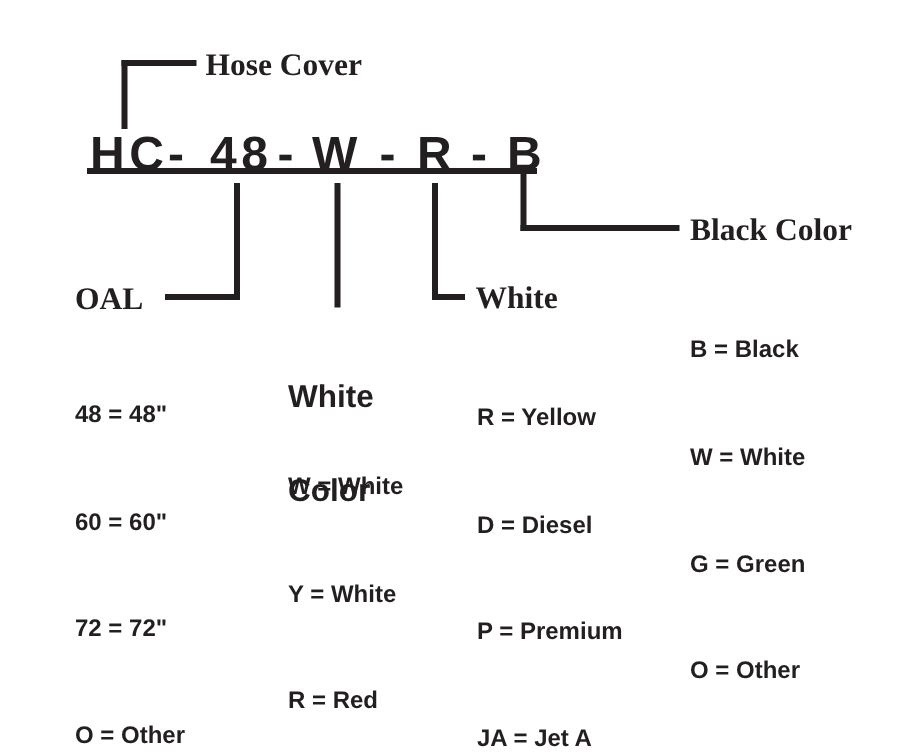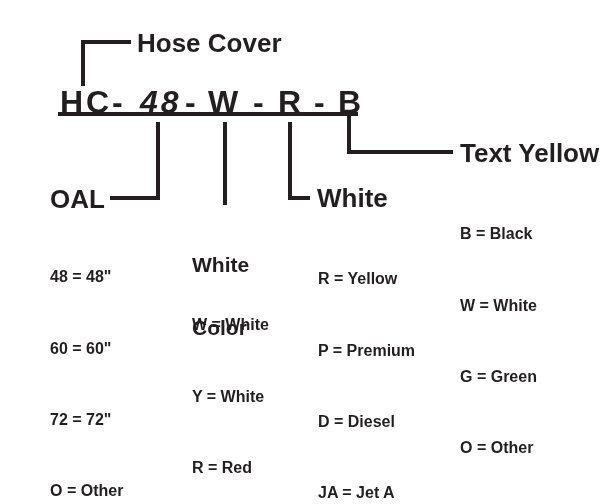--- a/index.html
+++ b/index.html
@@ -21,22 +21,23 @@
   .code-seg {
     position: absolute;
     top: 86px;
     font-size: 32px;
     font-weight: bold;
     line-height: 1;
     letter-spacing: 3px;
   }
 
   .heading {
-    font-size: 26px;
+    font-size: 21px;
     line-height: 22px;
+    font-family: Liberation Serif, serif;
   }
   .heading-2line {
     font-size: 21px;
     line-height: 21px;
   }
   .legend-list {
     position: absolute;
     font-size: 16px;
     font-weight: bold;
     line-height: 23.7px;
@@ -53,21 +54,21 @@
 <body>
 
 <div class="figure">
 
   <div class="txt heading" style="left:137px; top:32px;">Hose Cover</div>
   <div class="line" style="left:81px; top:40px; width:4px; height:46px;"></div>
   <div class="line" style="left:81px; top:40px; width:50px; height:4px;"></div>
 
   <span class="code-seg" style="left:60px;">HC</span>
   <span class="code-seg" style="left:112px;">-</span>
-  <span class="code-seg" style="left:140px;font-style:italic;">48</span>
+  <span class="code-seg" style="left:140px;">48</span>
   <span class="code-seg" style="left:185px;">-</span>
   <span class="code-seg" style="left:208px;">W</span>
   <span class="code-seg" style="left:253px;">-</span>
   <span class="code-seg" style="left:278px;">R</span>
   <span class="code-seg" style="left:314px;">-</span>
   <span class="code-seg" style="left:338px;">B</span>
 
   <div class="line" style="left:58px; top:112px; width:300px; height:4px;"></div>
 
   <div class="line" style="left:156px; top:122px; width:4px; height:78px;"></div>
@@ -93,31 +94,31 @@
     
     
     
   </div>
 
   <div class="line" style="left:288px; top:122px; width:4px; height:78px;"></div>
   <div class="line" style="left:288px; top:196px; width:22px; height:4px;"></div>
   <div class="txt heading" style="left:317px; top:187px;">White</div>
   <div class="legend-list" style="left:318px; top:220px;">
     <div>R = Yellow</div>
+    <div>D = Diesel</div>
     <div>P = Premium</div>
-    <div>D = Diesel</div>
     <div>JA = Jet A</div>
     
     
     
   </div>
 
   <div class="line" style="left:347px; top:116px; width:4px; height:38px;"></div>
   <div class="line" style="left:347px; top:150px; width:106px; height:4px;"></div>
-  <div class="txt heading" style="left:460px; top:142px;">Text Yellow</div>
+  <div class="txt heading" style="left:460px; top:142px;">Black Color</div>
   <div class="legend-list" style="left:460px; top:175px;">
     <div>B = Black</div>
     <div>W = White</div>
     <div>G = Green</div>
     <div>O = Other</div>
   </div>
 
 </div>
 
 </body></html>

